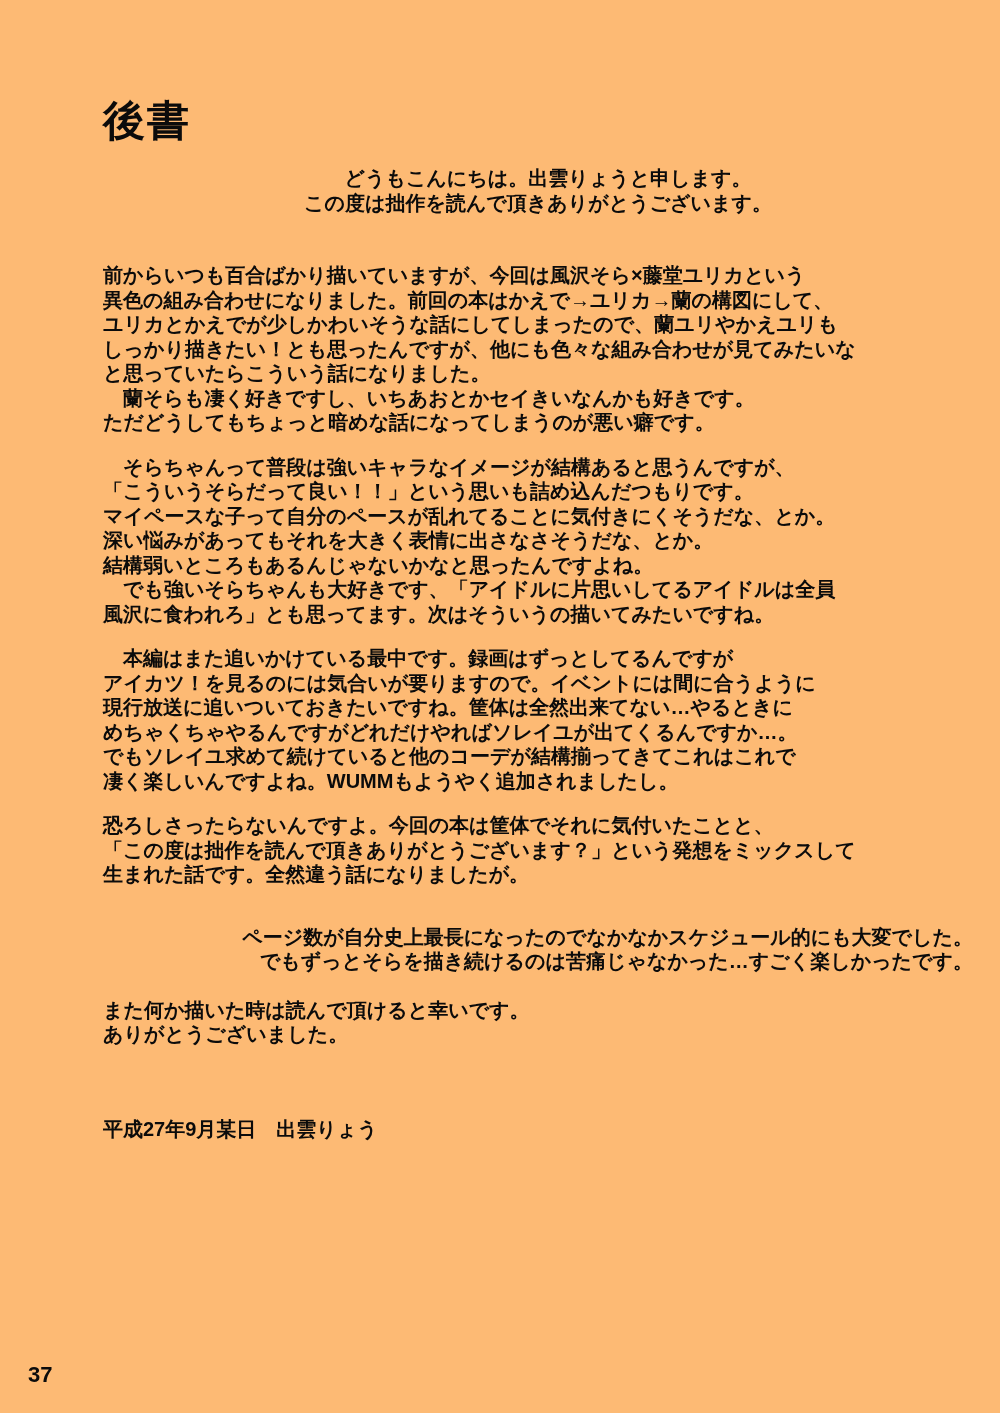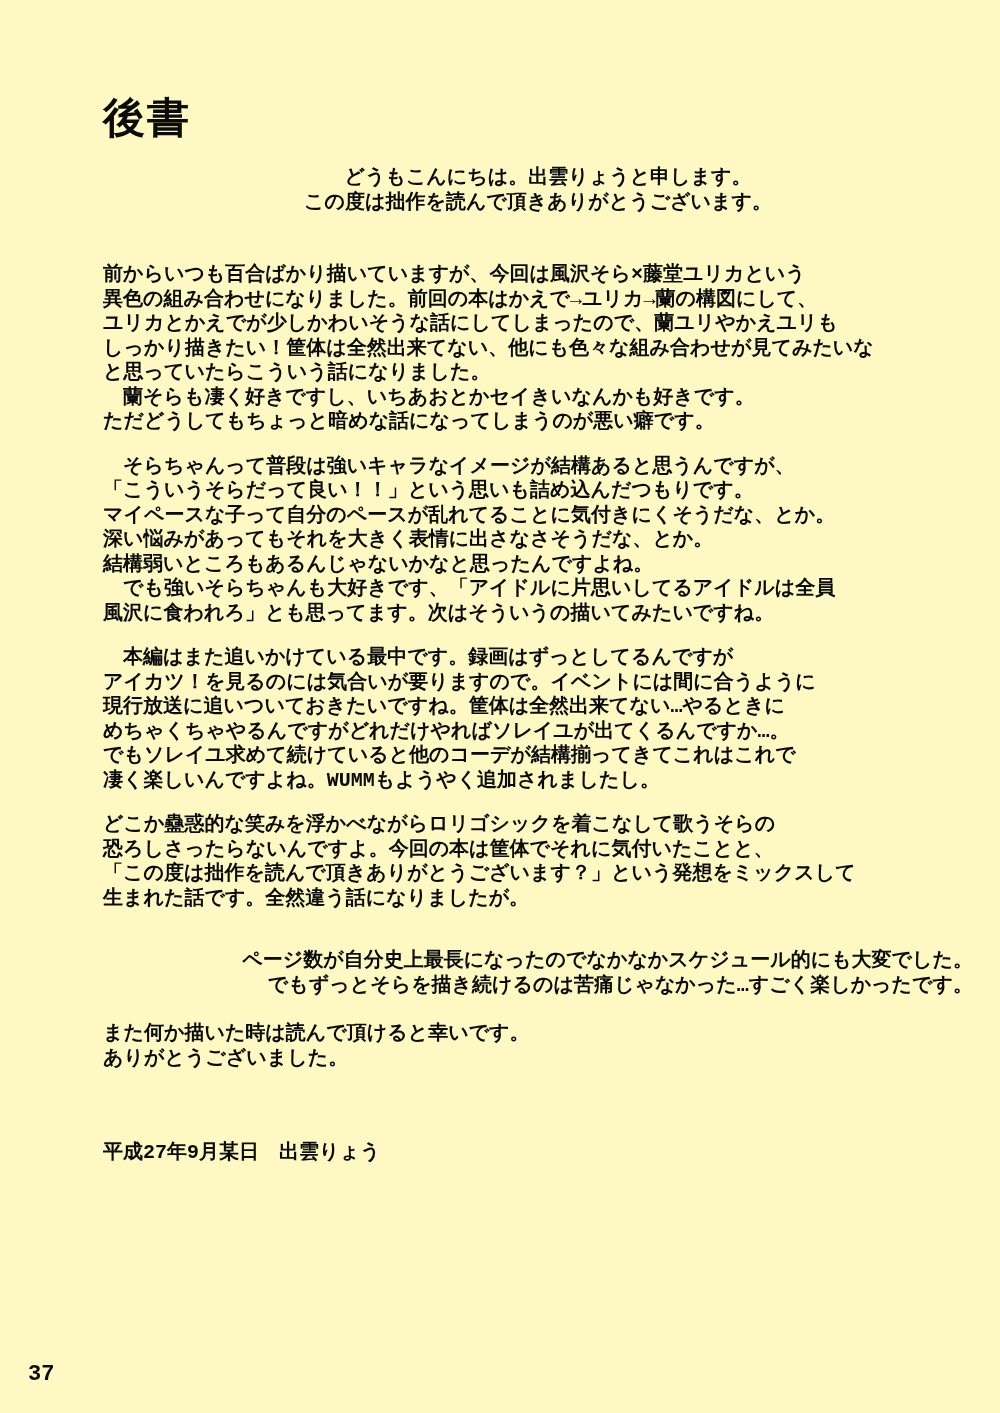--- a/index.html
+++ b/index.html
@@ -4,23 +4,23 @@
 <style>
   html, body {
     margin: 0;
     padding: 0;
     background: #ffffff;
   }
   .page {
     position: relative;
     width: 1000px;
     height: 1413px;
-    background: #fef9c3;
+    background: #fdba74;
     overflow: hidden;
-    font-family: Liberation Mono, monospace;
+    font-family: Liberation Sans, sans-serif;
     color: #0b0b0b;
   }
   .content {
     position: absolute;
     left: 103px;
     top: 94px;
     width: 870px;
   }
   .doc-title {
     font-size: 42px;
@@ -60,21 +60,21 @@
 
     <p class="para gap-after-title">
       <span class="ln">　どうもこんにちは。出雲りょうと申します。</span>
       <span class="ln">この度は拙作を読んで頂きありがとうございます。</span>
     </p>
 
     <p class="para gap-2">
       <span class="ln">前からいつも百合ばかり描いていますが、今回は風沢そら×藤堂ユリカという</span>
       <span class="ln">異色の組み合わせになりました。前回の本はかえで→ユリカ→蘭の構図にして、</span>
       <span class="ln">ユリカとかえでが少しかわいそうな話にしてしまったので、蘭ユリやかえユリも</span>
-      <span class="ln">しっかり描きたい！筐体は全然出来てない、他にも色々な組み合わせが見てみたいな</span>
+      <span class="ln">しっかり描きたい！とも思ったんですが、他にも色々な組み合わせが見てみたいな</span>
       <span class="ln">と思っていたらこういう話になりました。</span>
       <span class="ln">　蘭そらも凄く好きですし、いちあおとかセイきいなんかも好きです。</span>
       <span class="ln">ただどうしてもちょっと暗めな話になってしまうのが悪い癖です。</span>
     </p>
 
     <p class="para gap-1">
       <span class="ln">　そらちゃんって普段は強いキャラなイメージが結構あると思うんですが、</span>
       <span class="ln">「こういうそらだって良い！！」という思いも詰め込んだつもりです。</span>
       <span class="ln">マイペースな子って自分のペースが乱れてることに気付きにくそうだな、とか。</span>
       <span class="ln">深い悩みがあってもそれを大きく表情に出さなさそうだな、とか。</span>
@@ -86,21 +86,20 @@
     <p class="para gap-1">
       <span class="ln">　本編はまた追いかけている最中です。録画はずっとしてるんですが</span>
       <span class="ln">アイカツ！を見るのには気合いが要りますので。イベントには間に合うように</span>
       <span class="ln">現行放送に追いついておきたいですね。筐体は全然出来てない…やるときに</span>
       <span class="ln">めちゃくちゃやるんですがどれだけやればソレイユが出てくるんですか…。</span>
       <span class="ln">でもソレイユ求めて続けていると他のコーデが結構揃ってきてこれはこれで</span>
       <span class="ln">凄く楽しいんですよね。WUMMもようやく追加されましたし。</span>
     </p>
 
     <p class="para gap-1">
-      <span class="ln">どこか蠱惑的な笑みを浮かべながらロリゴシックを着こなして歌うそらの</span>
       <span class="ln">恐ろしさったらないんですよ。今回の本は筐体でそれに気付いたことと、</span>
       <span class="ln">「この度は拙作を読んで頂きありがとうございます？」という発想をミックスして</span>
       <span class="ln">生まれた話です。全然違う話になりましたが。</span>
     </p>
 
     <p class="para gap-1b">
       <span class="ln">　ページ数が自分史上最長になったのでなかなかスケジュール的にも大変でした。</span>
       <span class="ln">でもずっとそらを描き続けるのは苦痛じゃなかった…すごく楽しかったです。</span>
     </p>
 

